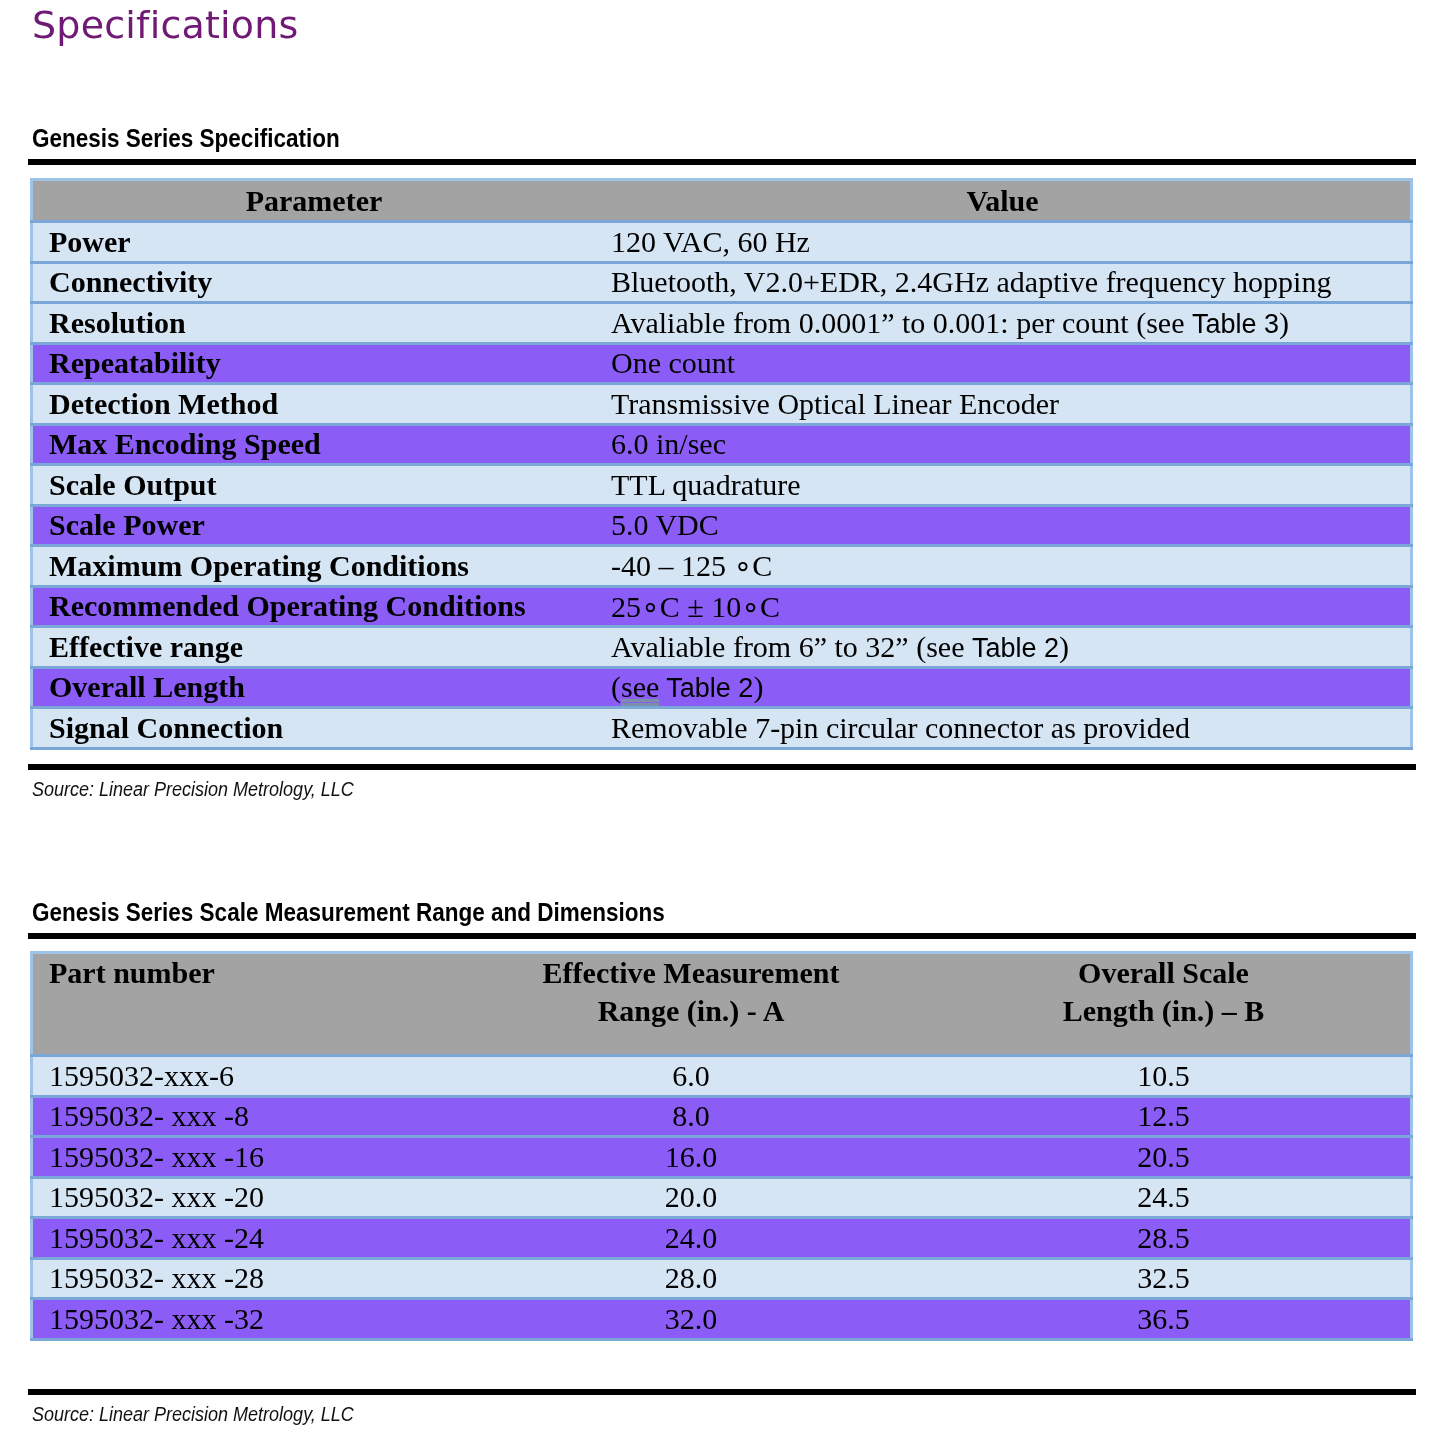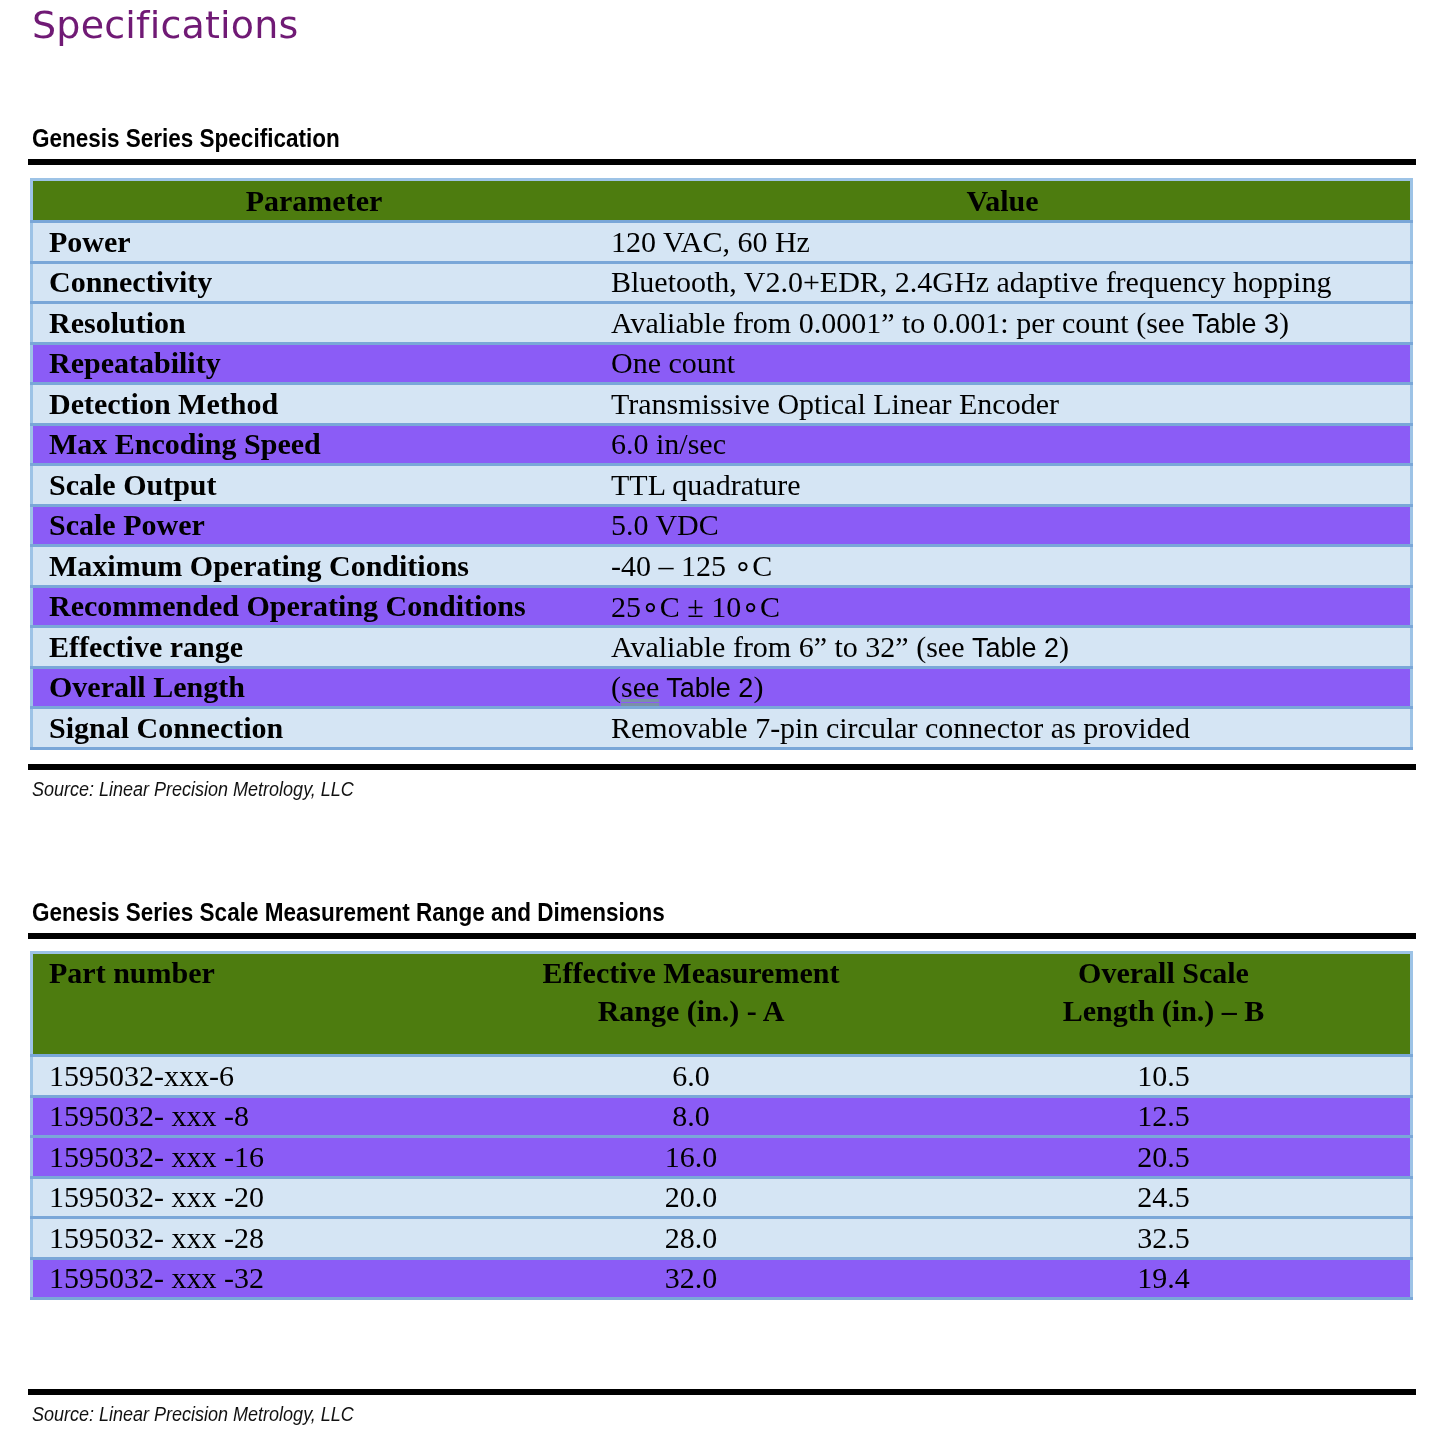--- a/index.html
+++ b/index.html
@@ -21,21 +21,21 @@
     color: #111; transform: scaleX(0.9); transform-origin: left center;
   }
   table.spec {
     position: absolute; left: 30px; width: 1383px; border-collapse: collapse;
     font-family: "Liberation Serif", serif; font-size: 30px; color: #000;
     border: 3px solid #9dc3e6;
   }
   table.spec td, table.spec th {
     border-bottom: 3px solid #7aa7d8; padding: 0 16px; white-space: nowrap;
   }
-  table.spec th { background: #4d7c0f; font-weight: bold; }
+  table.spec th { background: #a3a3a3; font-weight: bold; }
   .row-odd { background: #d5e5f4; }
   .row-even { background: #8b5cf6; }
   #t1 { top: 178px; }
   #t1 th { height: 39px; text-align: center; }
   #t1 td { height: 37.5px; }
   #t1 td.p { font-weight: bold; width: 530px; }
   .sans { font-family: "Liberation Sans", sans-serif; font-size: 27px; }
   .dotted { text-decoration: underline double #7a8fa8; }
   #t2 { top: 951px; }
   #t2 th { height: 100px; vertical-align: top; line-height: 38px; }
@@ -143,27 +143,32 @@
     <tr class="row-even">
       <td class="c1">1595032- xxx -16</td>
       <td class="c2">16.0</td>
       <td class="c3">20.5</td>
     </tr>
     <tr class="row-odd">
       <td class="c1">1595032- xxx -20</td>
       <td class="c2">20.0</td>
       <td class="c3">24.5</td>
     </tr>
+    <tr class="row-even">
+      <td class="c1">1595032- xxx -24</td>
+      <td class="c2">24.0</td>
+      <td class="c3">28.5</td>
+    </tr>
     <tr class="row-odd">
       <td class="c1">1595032- xxx -28</td>
       <td class="c2">28.0</td>
       <td class="c3">32.5</td>
     </tr>
     <tr class="row-even">
       <td class="c1">1595032- xxx -32</td>
       <td class="c2">32.0</td>
-      <td class="c3">19.4</td>
+      <td class="c3">36.5</td>
     </tr>
   </tbody>
 </table>
 
 <div class="rule" style="top:1389px;"></div>
 <div class="source" style="top:1403px;">Source: Linear Precision Metrology, LLC</div>
 
 </body></html>

